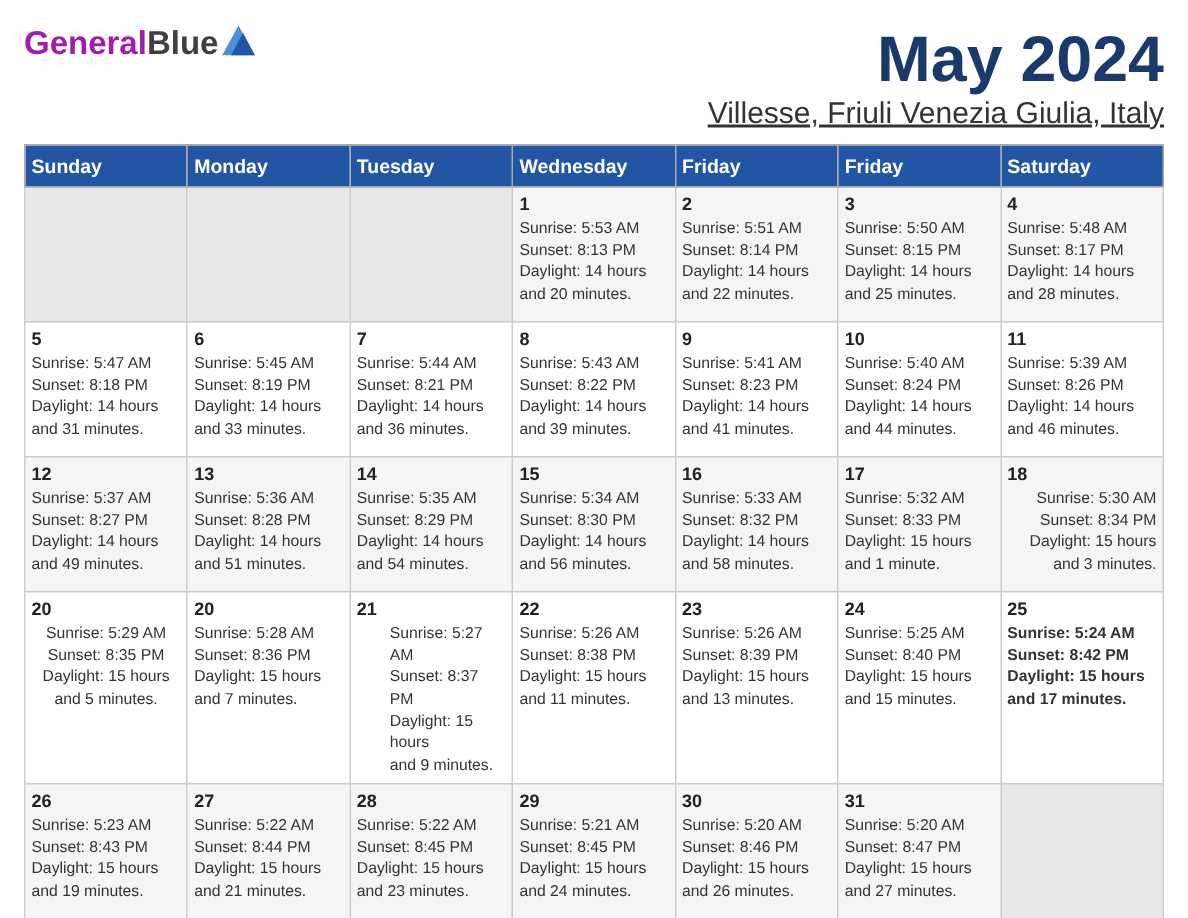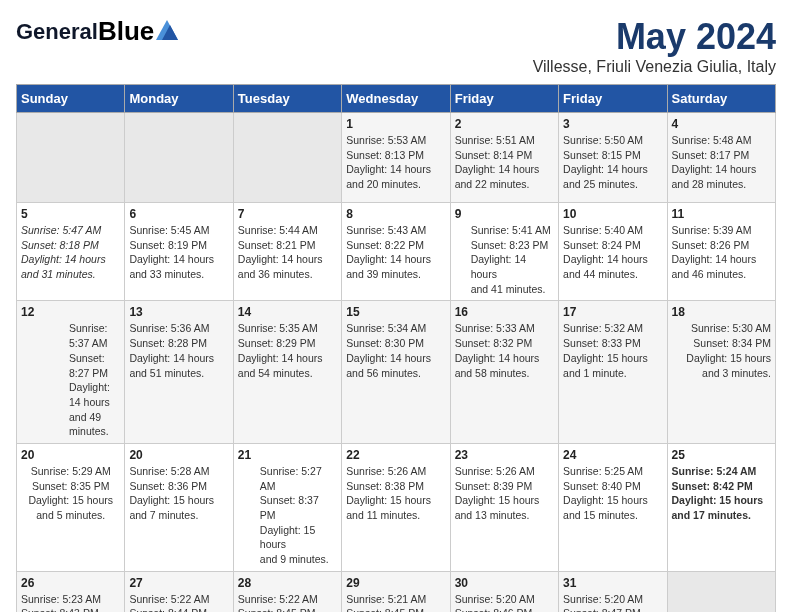--- a/index.html
+++ b/index.html
@@ -18,27 +18,28 @@
     }
     .logo {
       display: flex;
       flex-direction: column;
       align-items: flex-start;
     }
     .title-block {
       text-align: right;
     }
     .month-year {
-      font-size: 36px;
+      font-size: 43px;
       font-weight: bold;
       color: #1a3a6b;
     }
     .location {
-      font-size: 16px;
+      font-size: 20px;
       color: #333;
+      text-decoration: underline;
     }
     table {
       width: 100%;
       border-collapse: collapse;
       table-layout: fixed;
     }
     thead tr th {
       background-color: #2255a4;
       color: #fff;
       font-size: 13px;
@@ -75,22 +76,22 @@
     .empty-cell {
       background: #e8e8e8 !important;
     }
   </style>
 </head>
 <body>
 
 <div class="header">
   <div class="logo">
     <div style="display:flex; align-items:center; gap:0;">
-      <span style="font-size:22px; font-weight:bold; color:#0f172a;">General</span>
-      <span style="font-size:26px; font-weight:bold; color:#000000;">Blue</span>
+      <span style="font-size:22px; font-weight:bold; color:#a21caf;">General</span>
+      <span style="font-size:22px; font-weight:bold; color:#404040;">Blue</span>
       <span style="display:inline-block; margin-left:2px;">
         <svg width="22" height="20" viewBox="0 0 22 20">
           <polygon points="0,20 11,0 22,20" fill="#4a90d9"></polygon>
           <polygon points="6,20 14,5 22,20" fill="#2255a4"></polygon>
         </svg>
       </span>
     </div>
   </div>
   <div class="title-block">
     <div class="month-year">May 2024</div>
@@ -140,21 +141,21 @@
           <span class="day-num">4</span>
           <div class="day-info" style="white-space: pre-line;">Sunrise: 5:48 AM
 Sunset: 8:17 PM
 Daylight: 14 hours
 and 28 minutes.</div>
         </td>
       </tr>
       <tr>
         <td>
           <span class="day-num">5</span>
-          <div class="day-info" style="white-space: pre-line; font-style: italic;">Sunrise: 5:47 AM
+          <div class="day-info" style="white-space: pre-line;">Sunrise: 5:47 AM
 Sunset: 8:18 PM
 Daylight: 14 hours
 and 31 minutes.</div>
         </td>
         <td>
           <span class="day-num">6</span>
           <div class="day-info" style="white-space: pre-line;">Sunrise: 5:45 AM
 Sunset: 8:19 PM
 Daylight: 14 hours
 and 33 minutes.</div>
@@ -168,21 +169,21 @@
         </td>
         <td>
           <span class="day-num">8</span>
           <div class="day-info" style="white-space: pre-line;">Sunrise: 5:43 AM
 Sunset: 8:22 PM
 Daylight: 14 hours
 and 39 minutes.</div>
         </td>
         <td>
           <span class="day-num">9</span>
-          <div class="day-info" style="white-space: pre-line; margin-left: 16px;">Sunrise: 5:41 AM
+          <div class="day-info" style="white-space: pre-line;">Sunrise: 5:41 AM
 Sunset: 8:23 PM
 Daylight: 14 hours
 and 41 minutes.</div>
         </td>
         <td>
           <span class="day-num">10</span>
           <div class="day-info" style="white-space: pre-line;">Sunrise: 5:40 AM
 Sunset: 8:24 PM
 Daylight: 14 hours
 and 44 minutes.</div>
@@ -191,21 +192,21 @@
           <span class="day-num">11</span>
           <div class="day-info" style="white-space: pre-line;">Sunrise: 5:39 AM
 Sunset: 8:26 PM
 Daylight: 14 hours
 and 46 minutes.</div>
         </td>
       </tr>
       <tr>
         <td>
           <span class="day-num">12</span>
-          <div class="day-info" style="white-space: pre-line; margin-left: 48px;">Sunrise: 5:37 AM
+          <div class="day-info" style="white-space: pre-line;">Sunrise: 5:37 AM
 Sunset: 8:27 PM
 Daylight: 14 hours
 and 49 minutes.</div>
         </td>
         <td>
           <span class="day-num">13</span>
           <div class="day-info" style="white-space: pre-line;">Sunrise: 5:36 AM
 Sunset: 8:28 PM
 Daylight: 14 hours
 and 51 minutes.</div>

